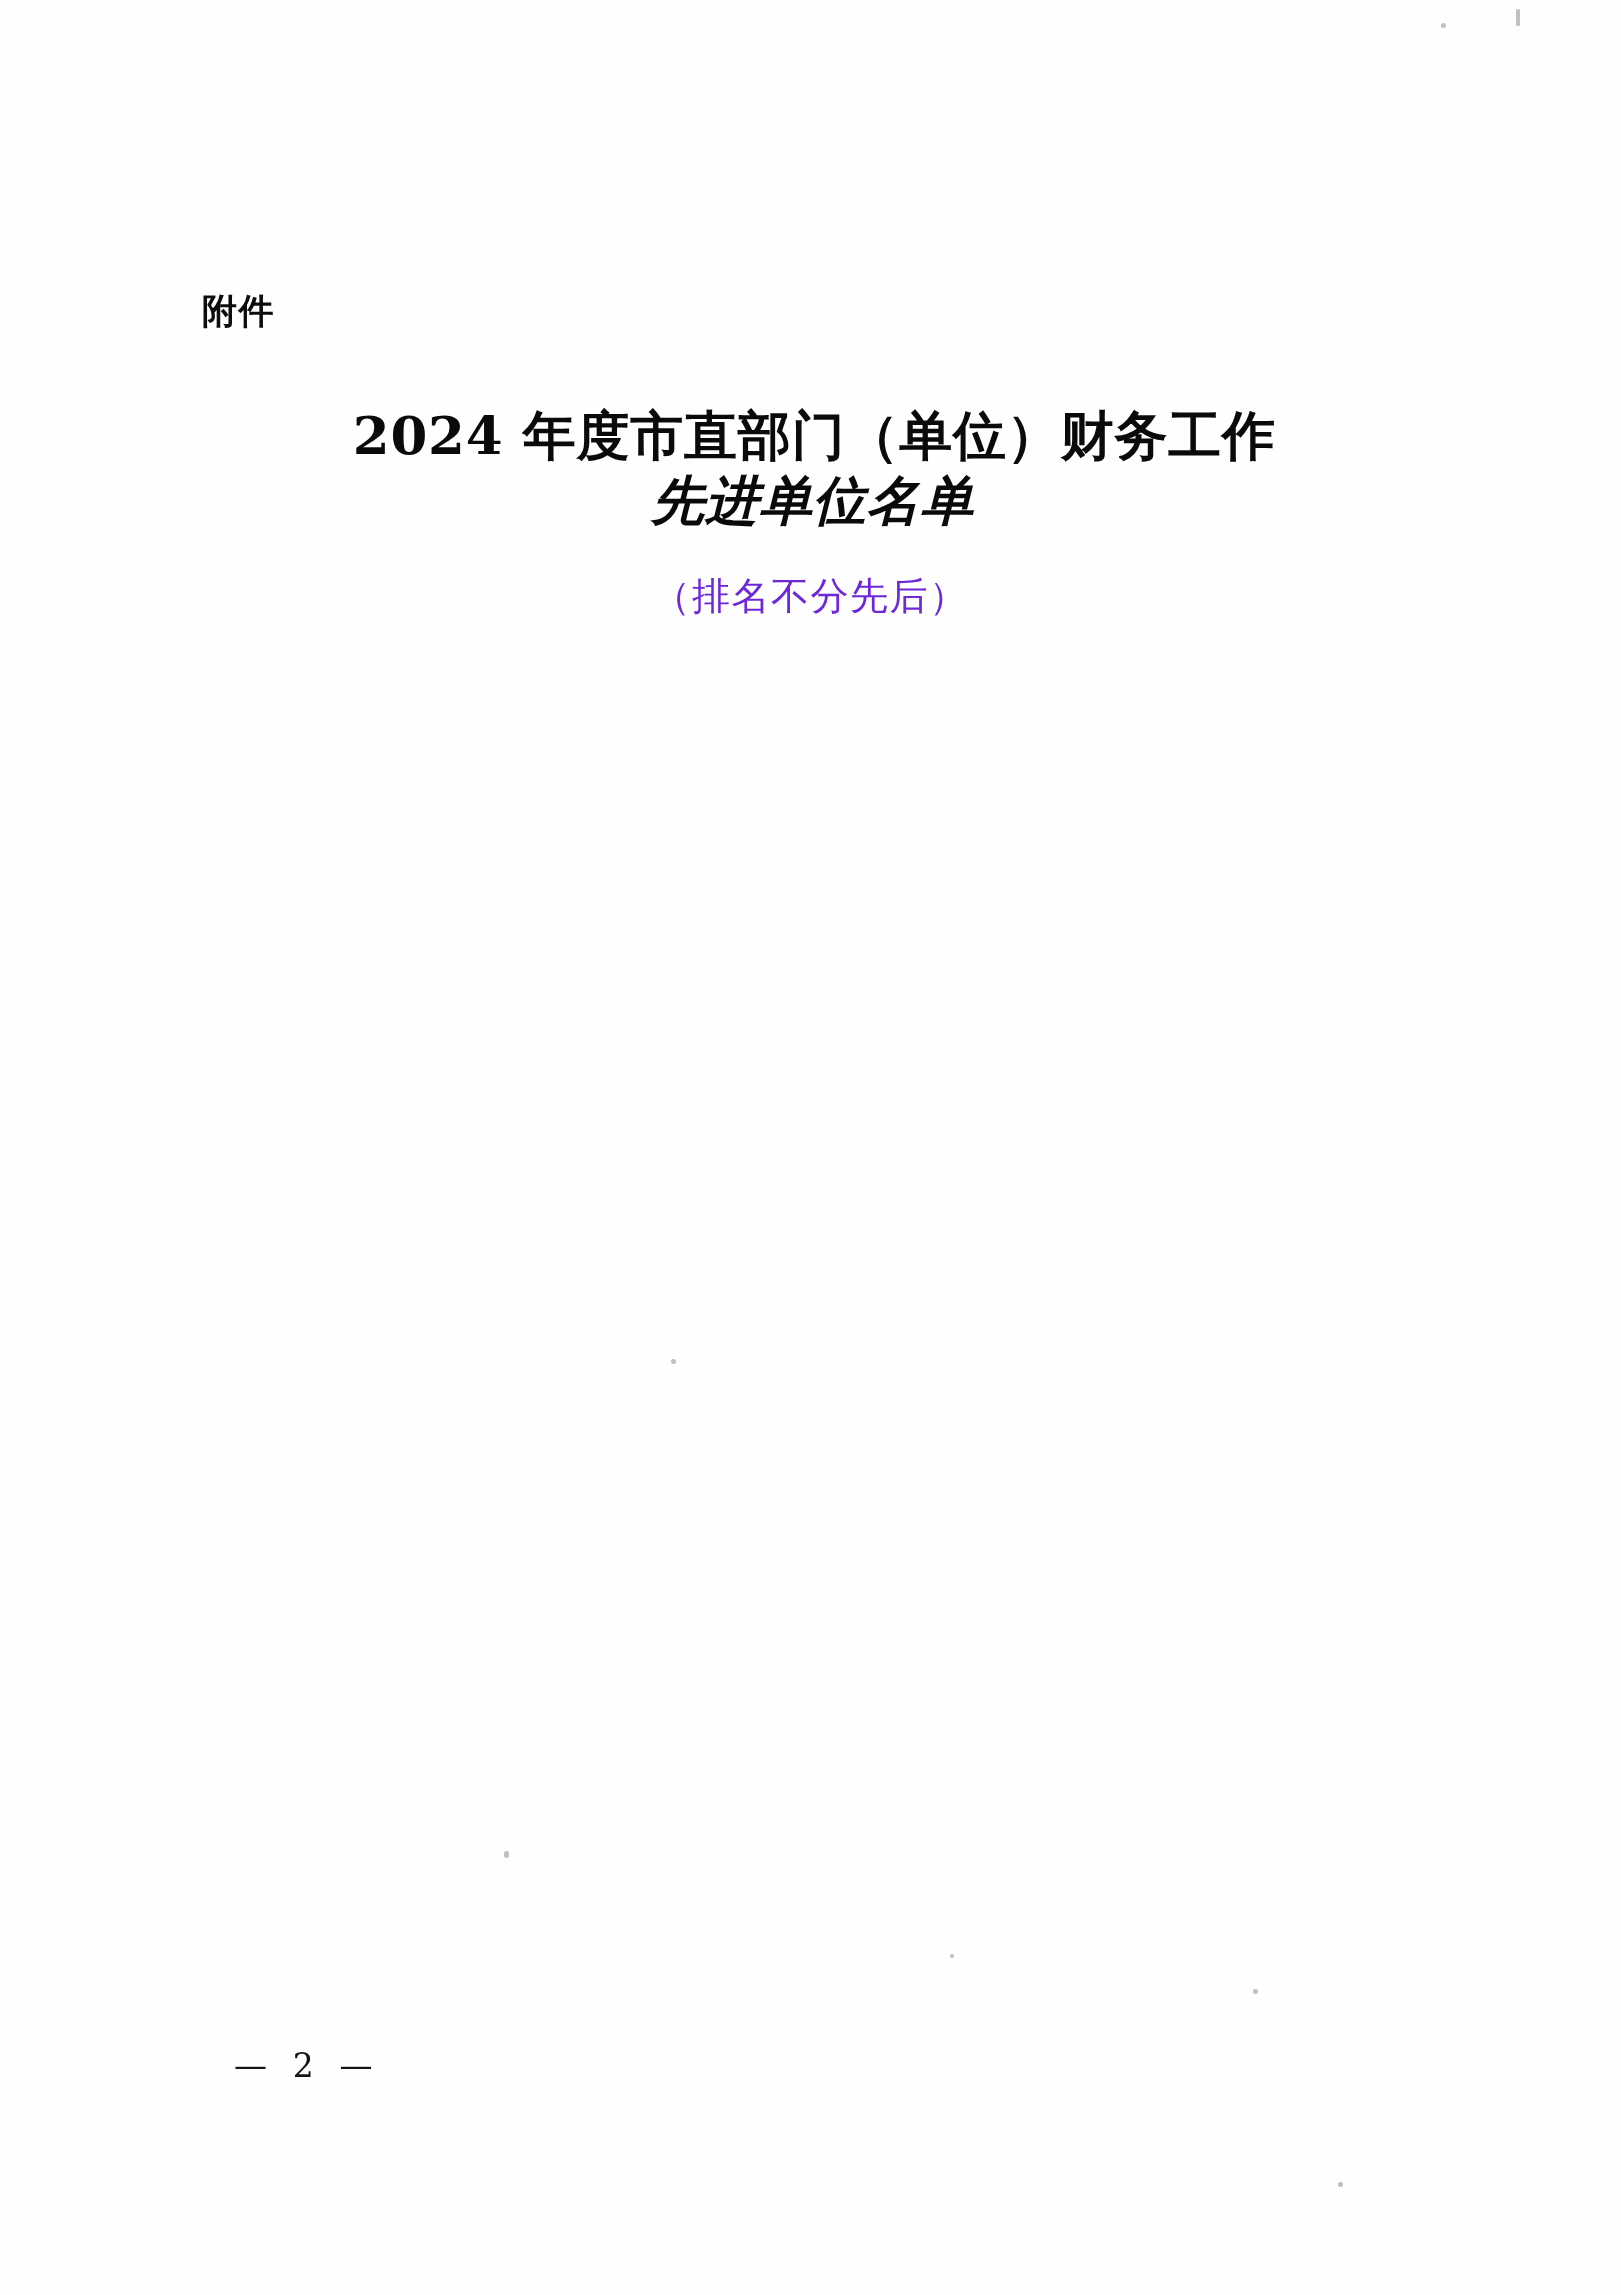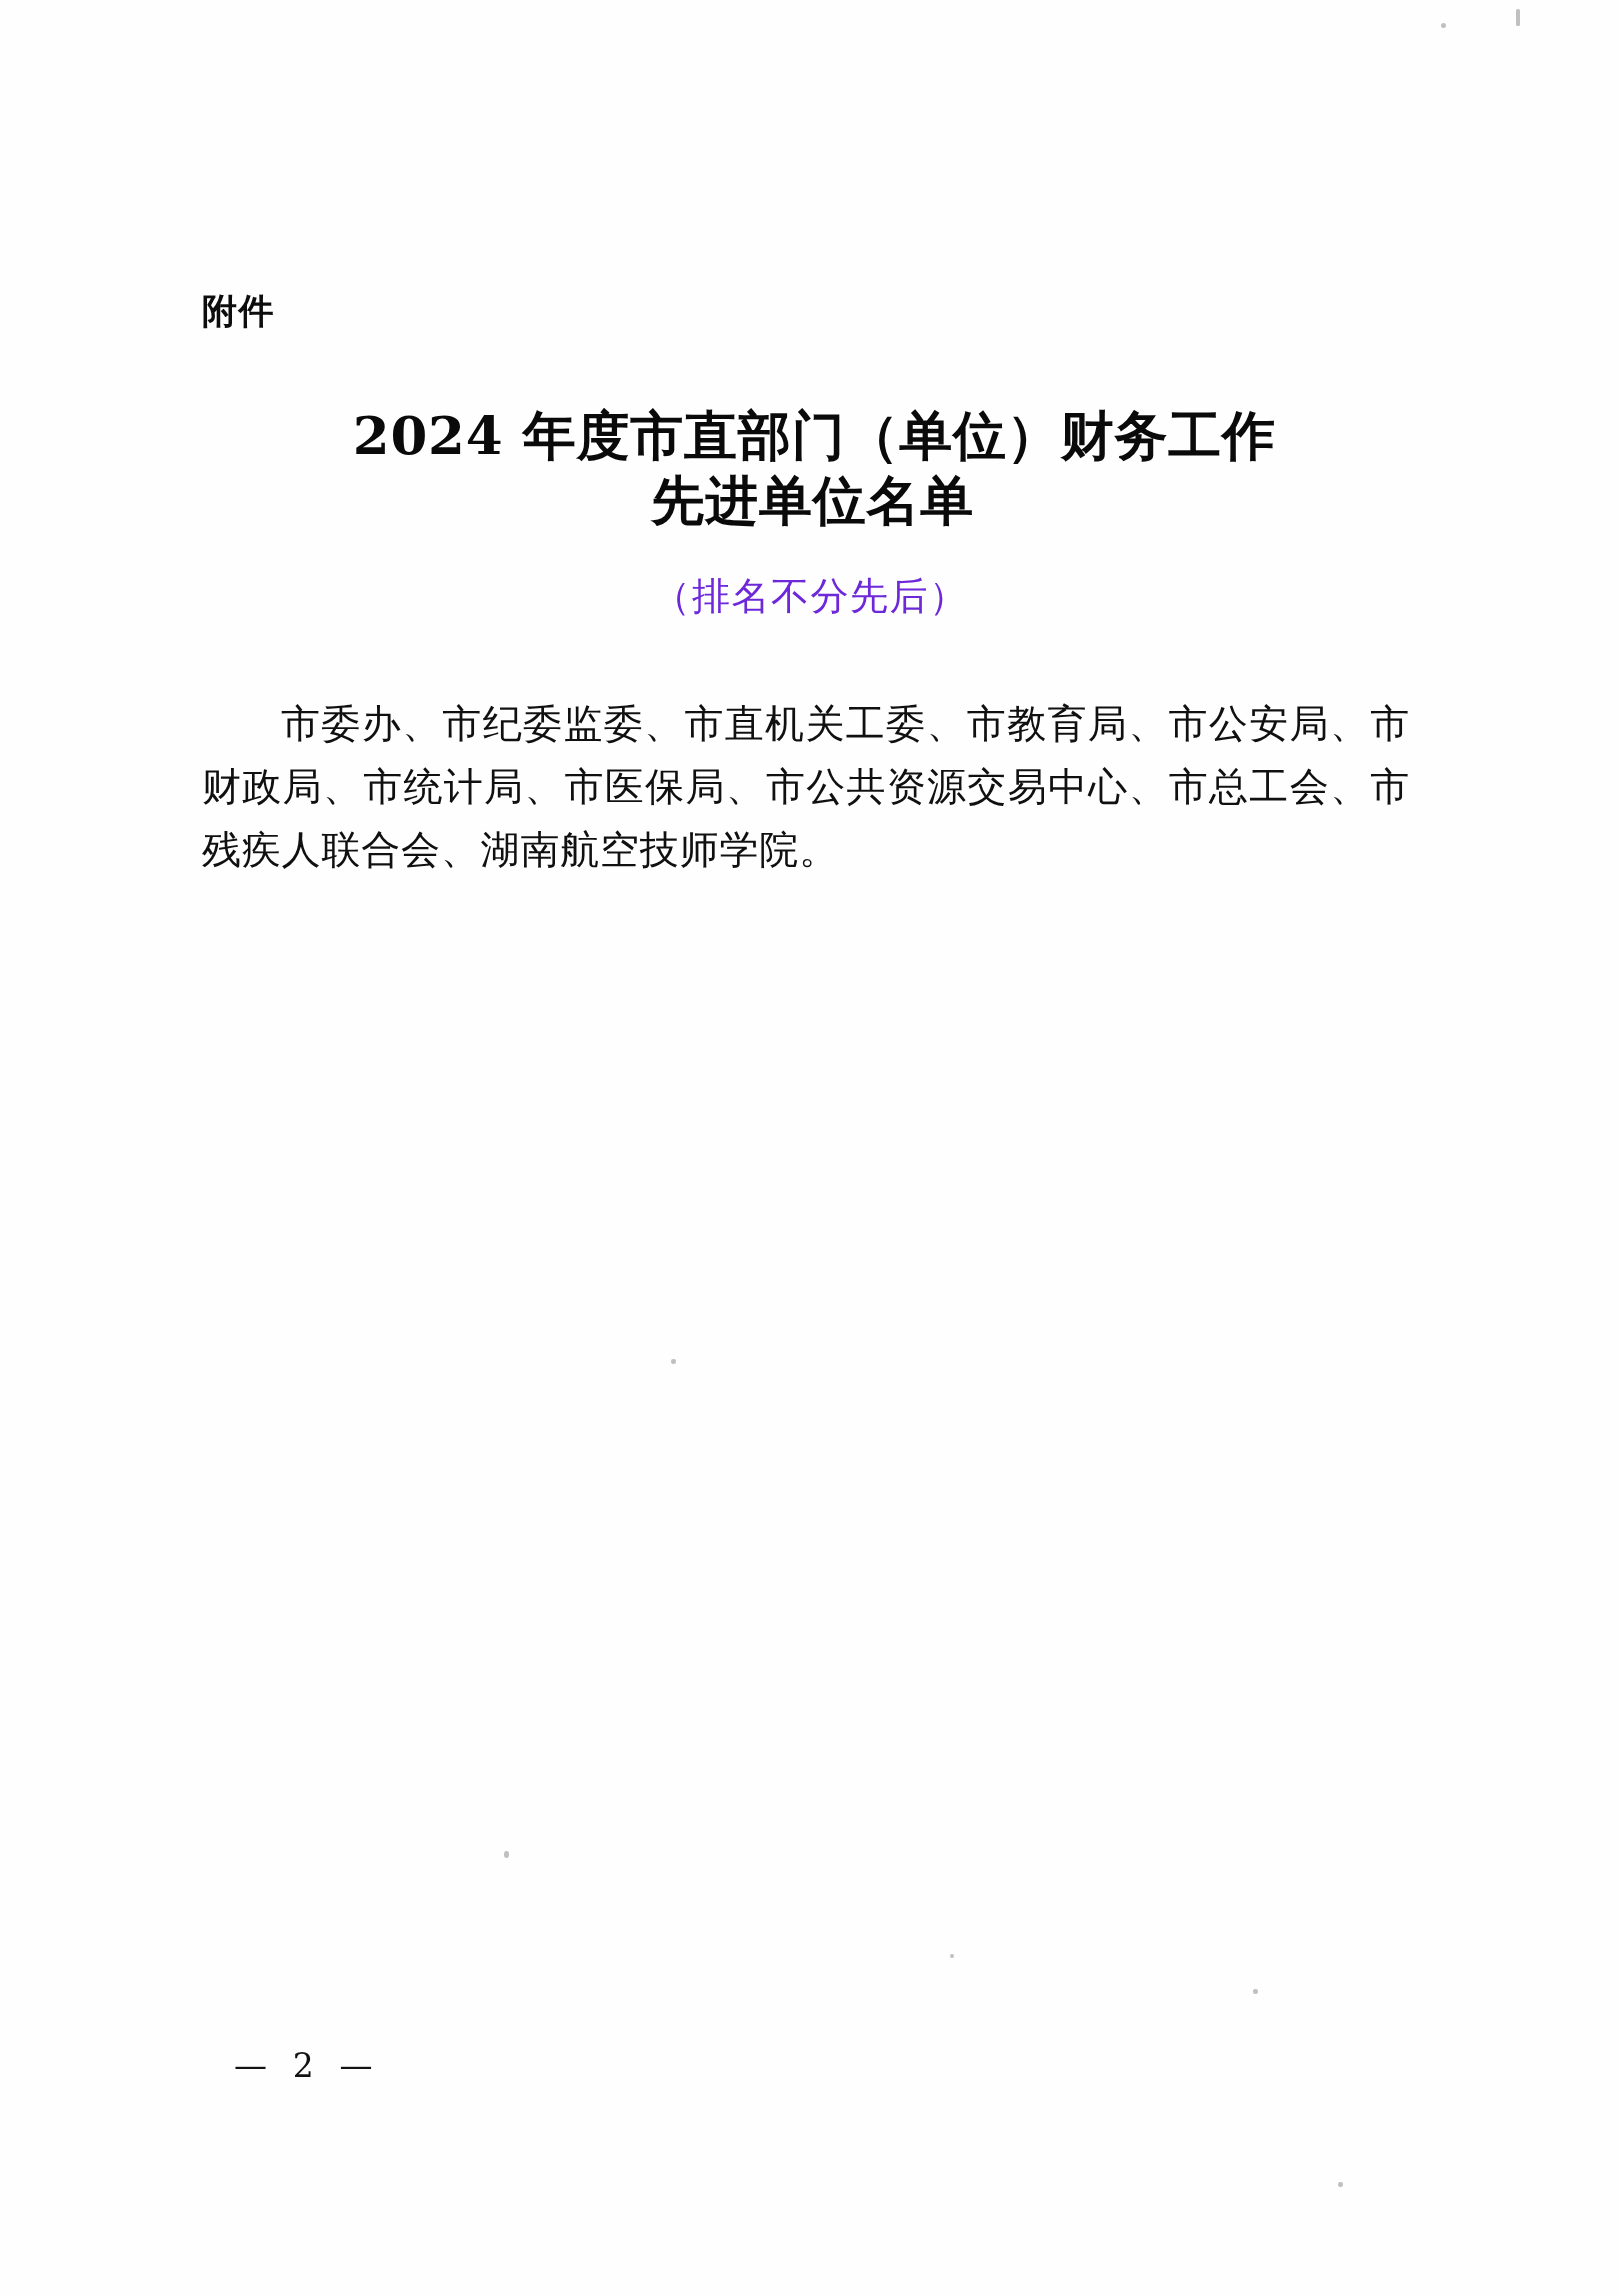--- a/index.html
+++ b/index.html
@@ -57,20 +57,21 @@
     letter-spacing: 0.8px;
     color: #0a0a0a;
   }
   .doc-title .line1 {
     display: block;
     padding-left: 7.6px;
   }
   .doc-title .line2 {
     display: block;
     padding-left: 4.5px;
+    font-style: italic;
   }
   .doc-subtitle {
     position: absolute;
     top: 568px;
     left: 0;
     width: 1217px;
     text-align: center;
     font-family: "DejaVu Serif", "Liberation Serif", serif;
     font-size: 38px;
     letter-spacing: 1.5px;
@@ -117,20 +118,19 @@
 
     <div class="attachment-label">附件</div>
 
     <div class="doc-title">
       <span class="line1">2024 年度市直部门（单位）财务工作</span>
       <span class="line2">先进单位名单</span>
     </div>
 
     <div class="doc-subtitle">（排名不分先后）</div>
 
-    <div class="body-text">市委办、市纪委监委、市直机关工委、市教育局、市公安局、市财政局、市统计局、市医保局、市公共资源交易中心、市总工会、市残疾人联合会、湖南航空技师学院。</div>
 
   </div>
 
   <div class="page-number">— 2 —</div>
 
 </div>
 
 
 </body></html>

